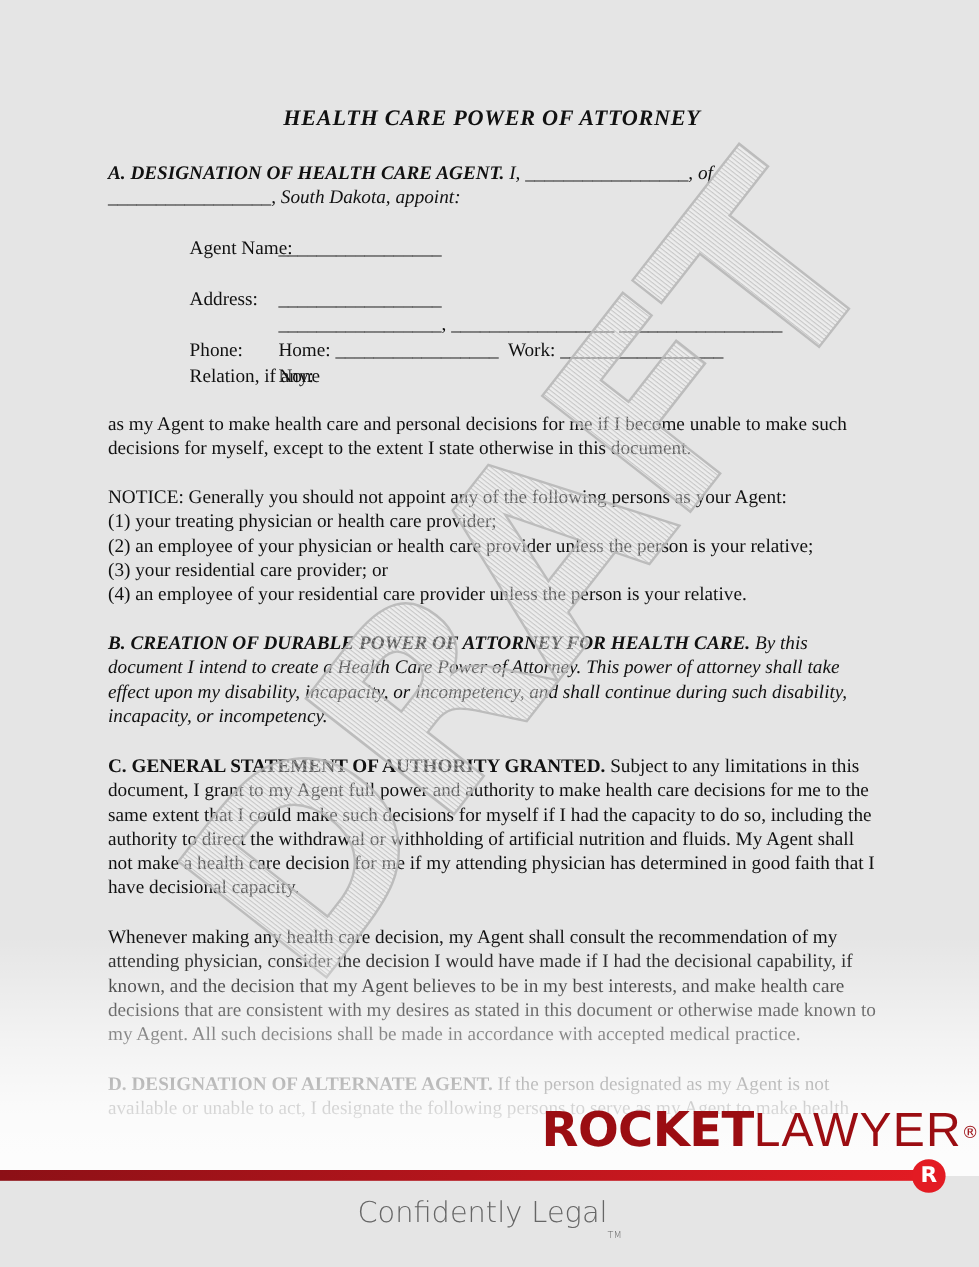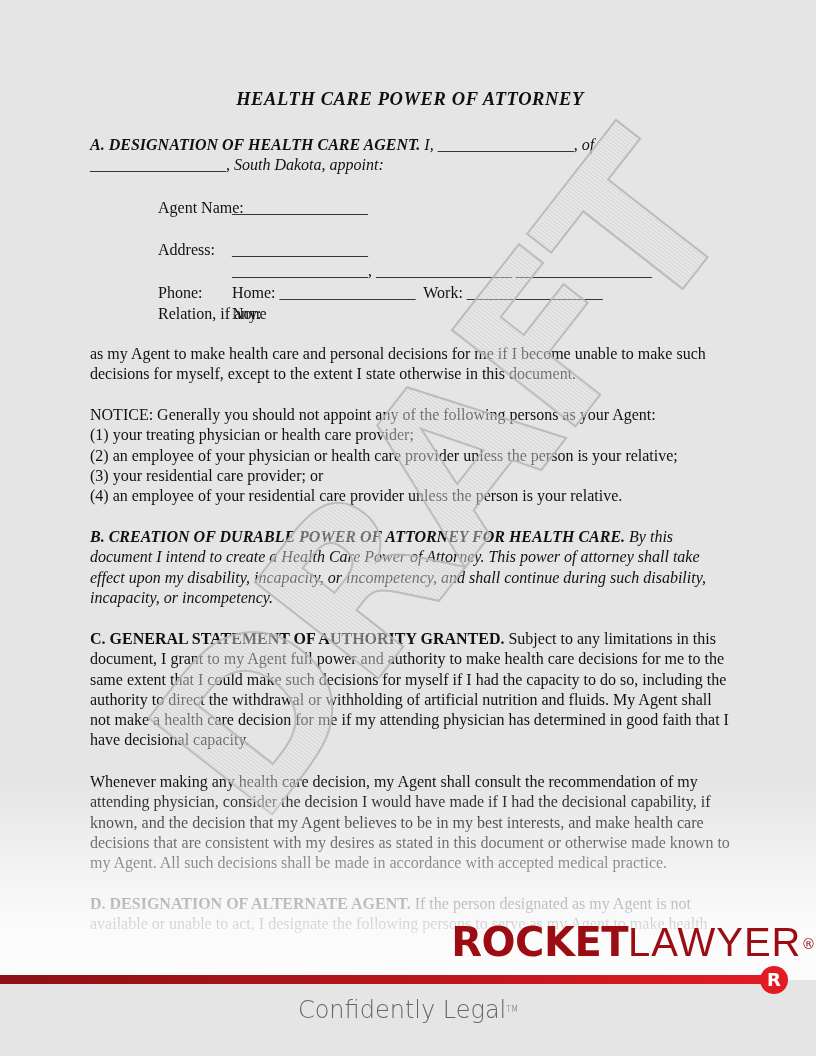--- a/index.html
+++ b/index.html
@@ -40,21 +40,21 @@
     .badge {
       position: absolute; left: 760px; top: 966px; width: 28px; height: 28px; border-radius: 50%;
       background: #e31b23; color: #fff; font-family: "DejaVu Sans", sans-serif; font-weight: bold;
       font-size: 18px; line-height: 28px; text-align: center;
     }
     .tagline {
       position: absolute; left: 0; top: 994px; width: 816px; text-align: center;
       font-family: "DejaVu Sans", sans-serif; font-size: 24px; color: #666; line-height: 32px;
       font-weight: 300;
     }
-    .tagline sup { font-size: 8px; vertical-align: top; position: relative; top: 0; }
+    .tagline sup { font-size: 8px; vertical-align: top; position: relative; top: 20px; }
   </style>
 </head>
 <body>
 
 <div class="page">
 
   <div class="doc">
     <div class="title">HEALTH CARE POWER OF ATTORNEY</div>
 
     <p class="p" style="top:135px;font-style:italic;">

